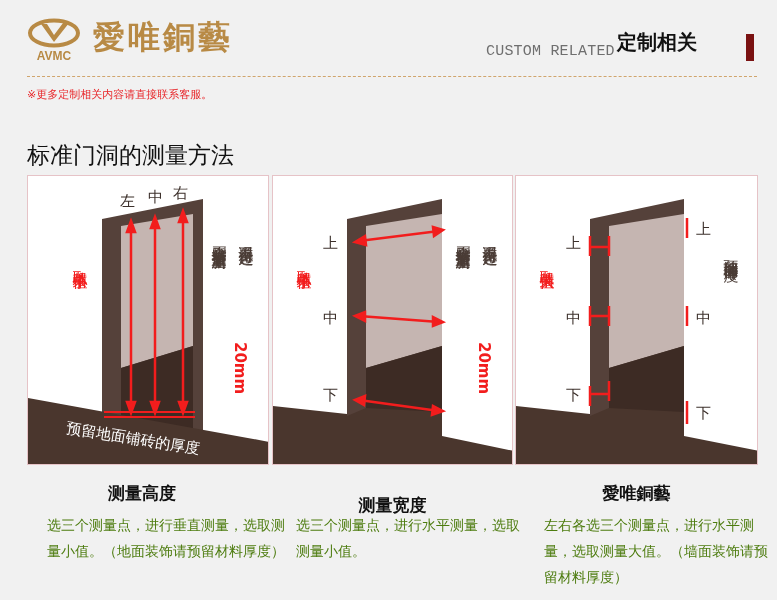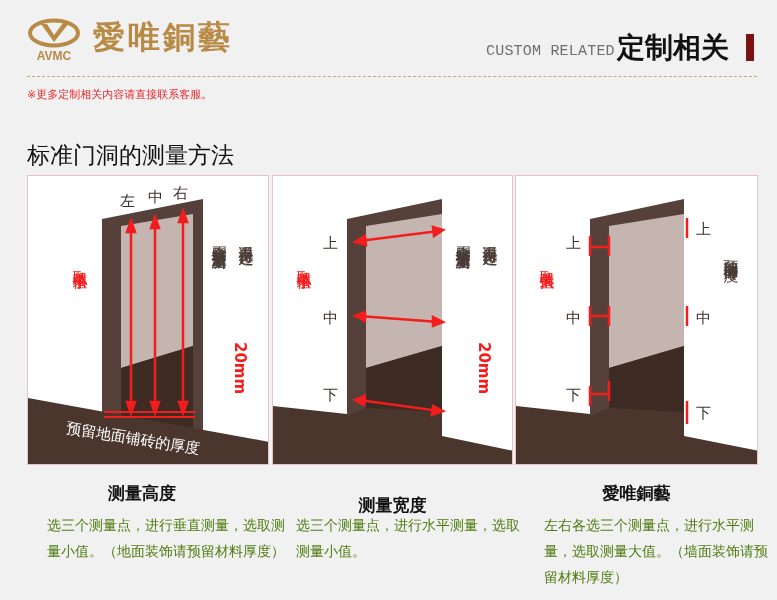--- a/index.html
+++ b/index.html
@@ -3,21 +3,21 @@
 <meta charset="utf-8">
 <style>
   html, body { margin:0; padding:0; }
   body { width:777px; height:600px; background:#f1f1f1; position:relative; overflow:hidden;
          font-family:"DejaVu Sans","Liberation Sans",sans-serif; }
   .abs { position:absolute; }
   #logo-mark { left:27px; top:18px; width:56px; height:44px; }
   #logo-text { left:93px; top:16px; font-family:"DejaVu Serif","Liberation Serif",serif;
                font-size:32px; color:#b88a45; letter-spacing:3px; font-weight:bold; }
   #custom-en { left:486px; top:43px; font-family:Liberation Mono, monospace; font-size:15px; color:#6f6f6f; letter-spacing:0.2px; }
-  #custom-cn { left:617px; top:29px; font-family:"DejaVu Serif","Liberation Serif",serif; font-size:28px; font-weight:bold; color:#111; }
+  #custom-cn { left:617px; top:29px; font-family:"DejaVu Serif","Liberation Serif",serif; font-size:20px; font-weight:bold; color:#111; }
   #red-bar { left:746px; top:34px; width:8px; height:27px; background:#7a1212; }
   #dash { left:27px; top:76px; width:730px; height:0; border-top:1px dashed #d0a56d; }
   #notice { left:27px; top:87px; font-size:11px; color:#e8262a; }
   #section-title { left:27px; top:140px; font-size:23px; color:#111; }
   .panel { top:175px; height:290px; background:#fff; border:1px solid #e6c3c7; overflow:hidden; box-sizing:border-box; }
   .panel svg { position:absolute; left:0; top:0; }
   .caption-title { font-family:"DejaVu Serif","Liberation Serif",serif; font-size:17px; font-weight:bold; color:#111; text-align:center; }
   .caption-body { font-family:"DejaVu Serif","Liberation Serif",serif; font-size:14px; line-height:26px; color:#4d7c0f;margin-left:20px; }
   .vtext { position:absolute; writing-mode:vertical-rl; text-orientation:upright; font-size:15px; line-height:17px; letter-spacing:1px; }
   .red { color:#f21d1d; }

